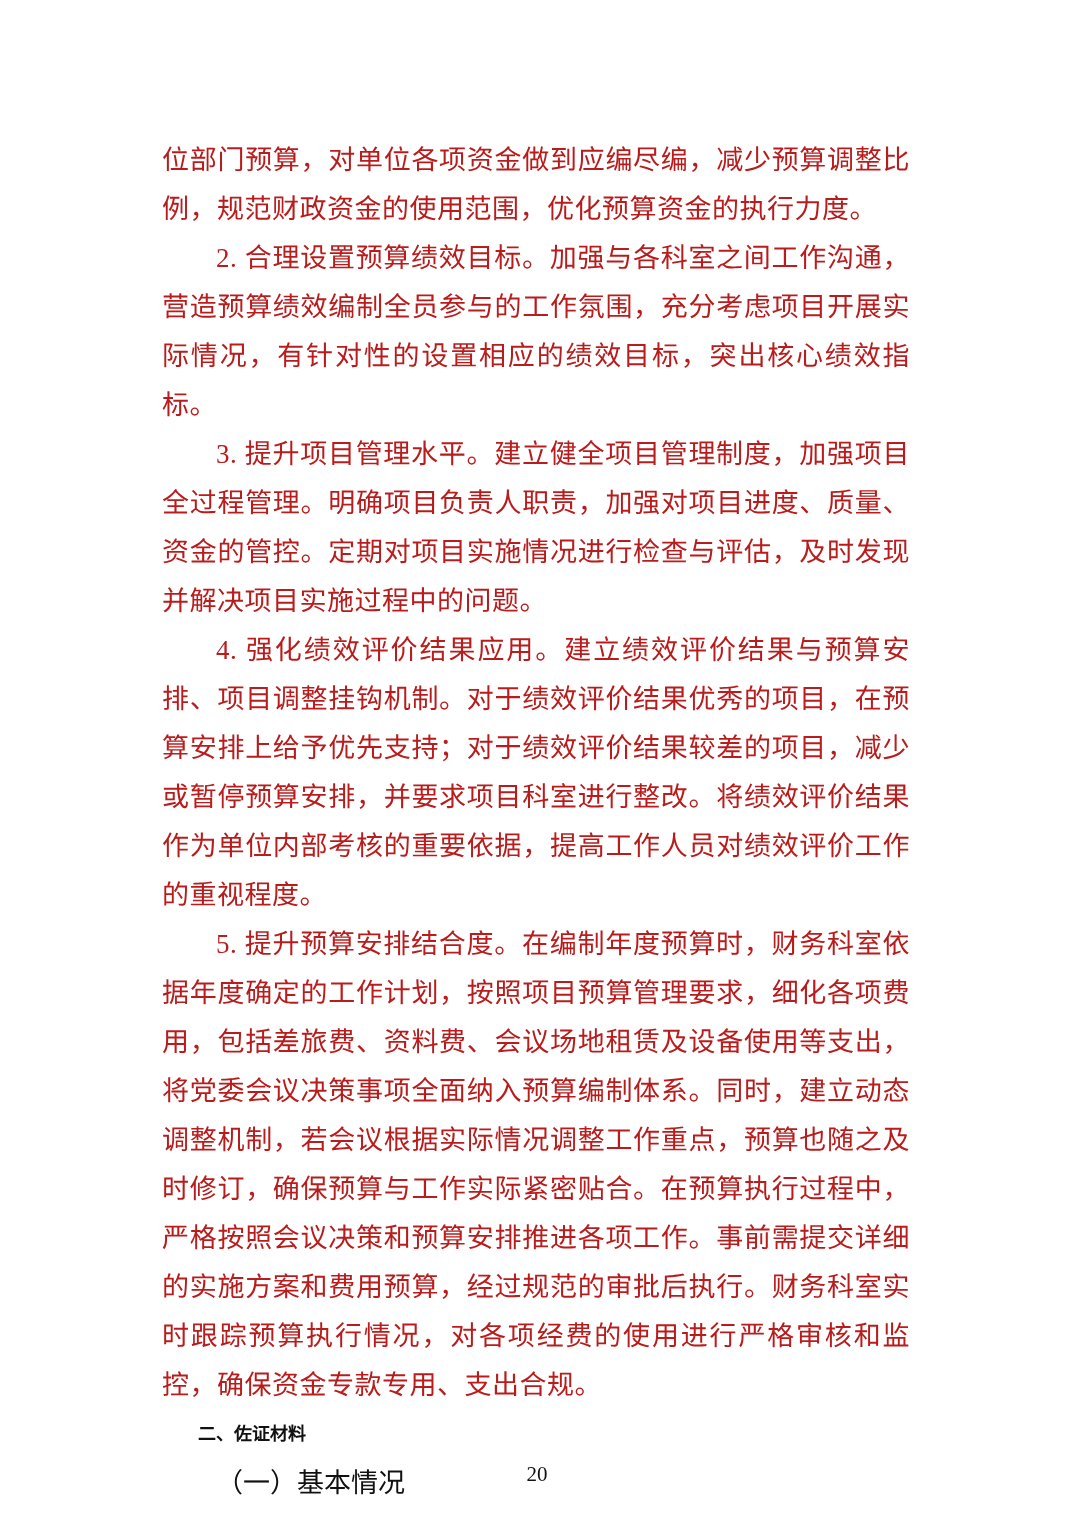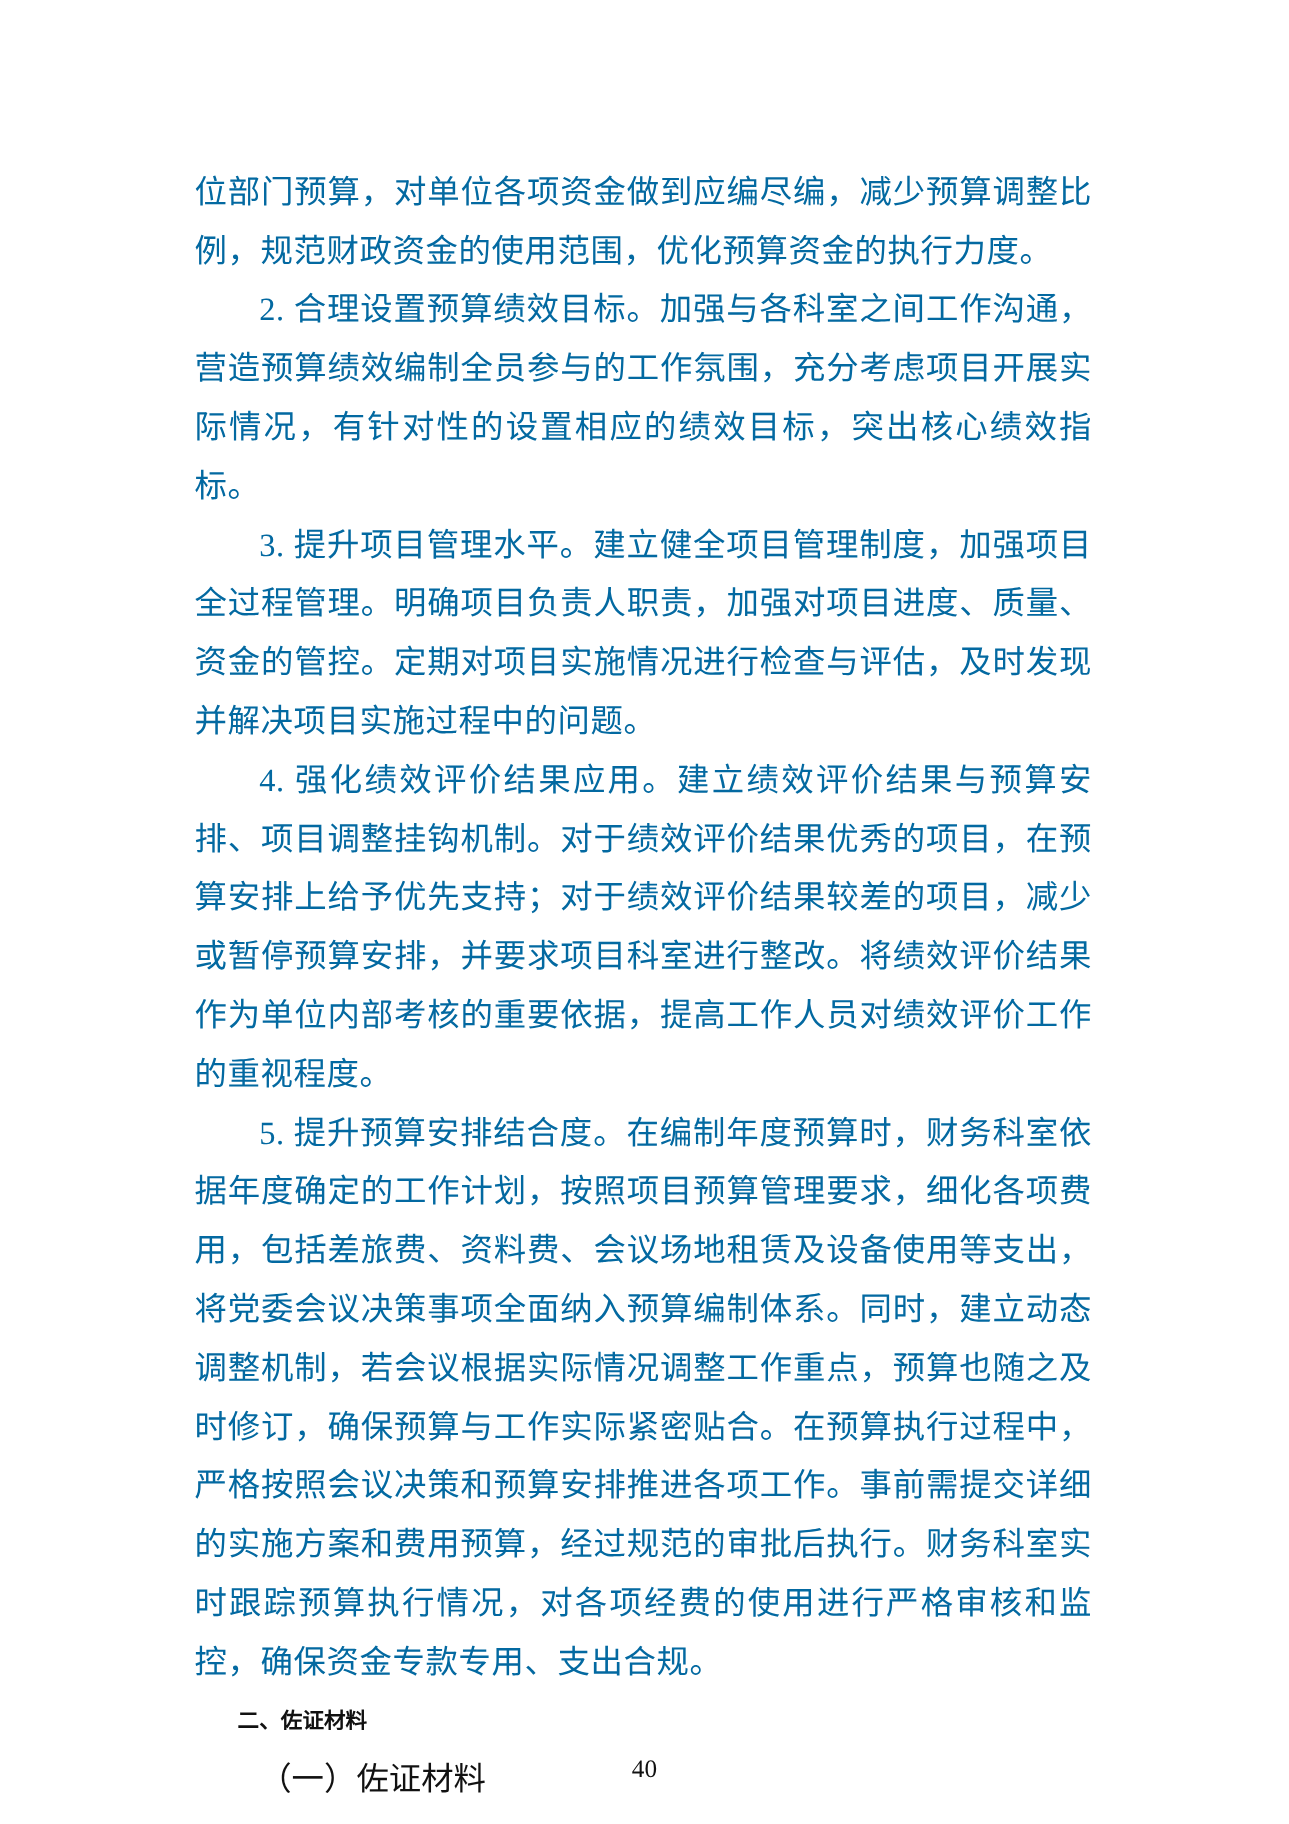--- a/index.html
+++ b/index.html
@@ -23,21 +23,21 @@
     width: 748px;
   }
   .para {
     margin: 0;
     font-size: 27px;
     line-height: 49px;
     text-align: justify;
     text-justify: inter-ideograph;
     text-indent: 2em;
     letter-spacing: 0.5px;
-    color: #0369a1;
+    color: #b91c1c;
   }
   .para.continuation {
     text-indent: 0;
   }
   .heading-section {
     margin: 0;
     font-size: 18px;
     line-height: 49px;
     font-weight: bold;
     text-indent: 2em;
@@ -67,16 +67,16 @@
 <body>
 
 <div class="page">
   <div class="content">
     <p class="para continuation">位部门预算，对单位各项资金做到应编尽编，减少预算调整比例，规范财政资金的使用范围，优化预算资金的执行力度。</p>
     <p class="para">2. 合理设置预算绩效目标。加强与各科室之间工作沟通，营造预算绩效编制全员参与的工作氛围，充分考虑项目开展实际情况，有针对性的设置相应的绩效目标，突出核心绩效指标。</p>
     <p class="para">3. 提升项目管理水平。建立健全项目管理制度，加强项目全过程管理。明确项目负责人职责，加强对项目进度、质量、资金的管控。定期对项目实施情况进行检查与评估，及时发现并解决项目实施过程中的问题。</p>
     <p class="para">4. 强化绩效评价结果应用。建立绩效评价结果与预算安排、项目调整挂钩机制。对于绩效评价结果优秀的项目，在预算安排上给予优先支持；对于绩效评价结果较差的项目，减少或暂停预算安排，并要求项目科室进行整改。将绩效评价结果作为单位内部考核的重要依据，提高工作人员对绩效评价工作的重视程度。</p>
     <p class="para">5. 提升预算安排结合度。在编制年度预算时，财务科室依据年度确定的工作计划，按照项目预算管理要求，细化各项费用，包括差旅费、资料费、会议场地租赁及设备使用等支出，将党委会议决策事项全面纳入预算编制体系。同时，建立动态调整机制，若会议根据实际情况调整工作重点，预算也随之及时修订，确保预算与工作实际紧密贴合。在预算执行过程中，严格按照会议决策和预算安排推进各项工作。事前需提交详细的实施方案和费用预算，经过规范的审批后执行。财务科室实时跟踪预算执行情况，对各项经费的使用进行严格审核和监控，确保资金专款专用、支出合规。</p>
     <h2 class="heading-section">二、佐证材料</h2>
-    <h3 class="heading-subsection">（一）佐证材料</h3>
+    <h3 class="heading-subsection">（一）基本情况</h3>
   </div>
-  <div class="page-number">40</div>
+  <div class="page-number">20</div>
 </div>
 
 </body></html>

